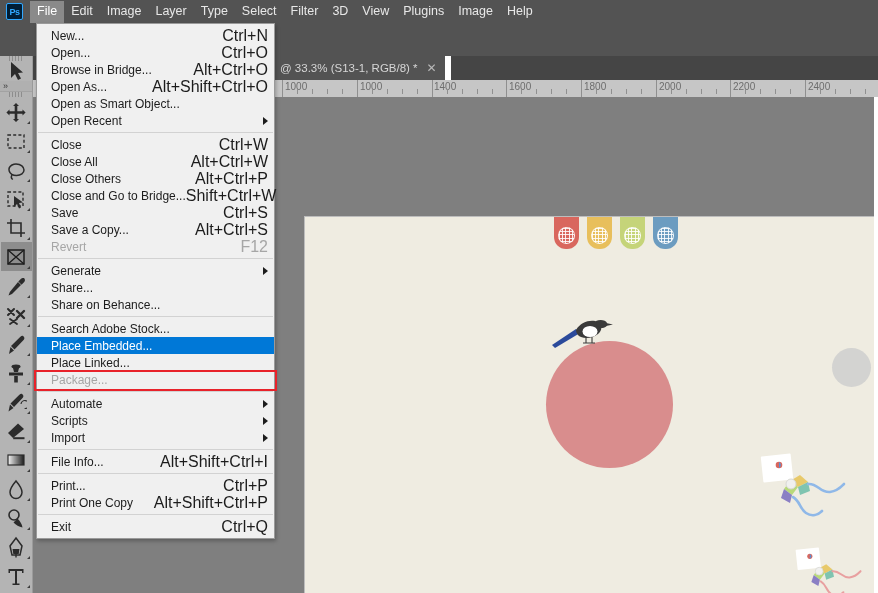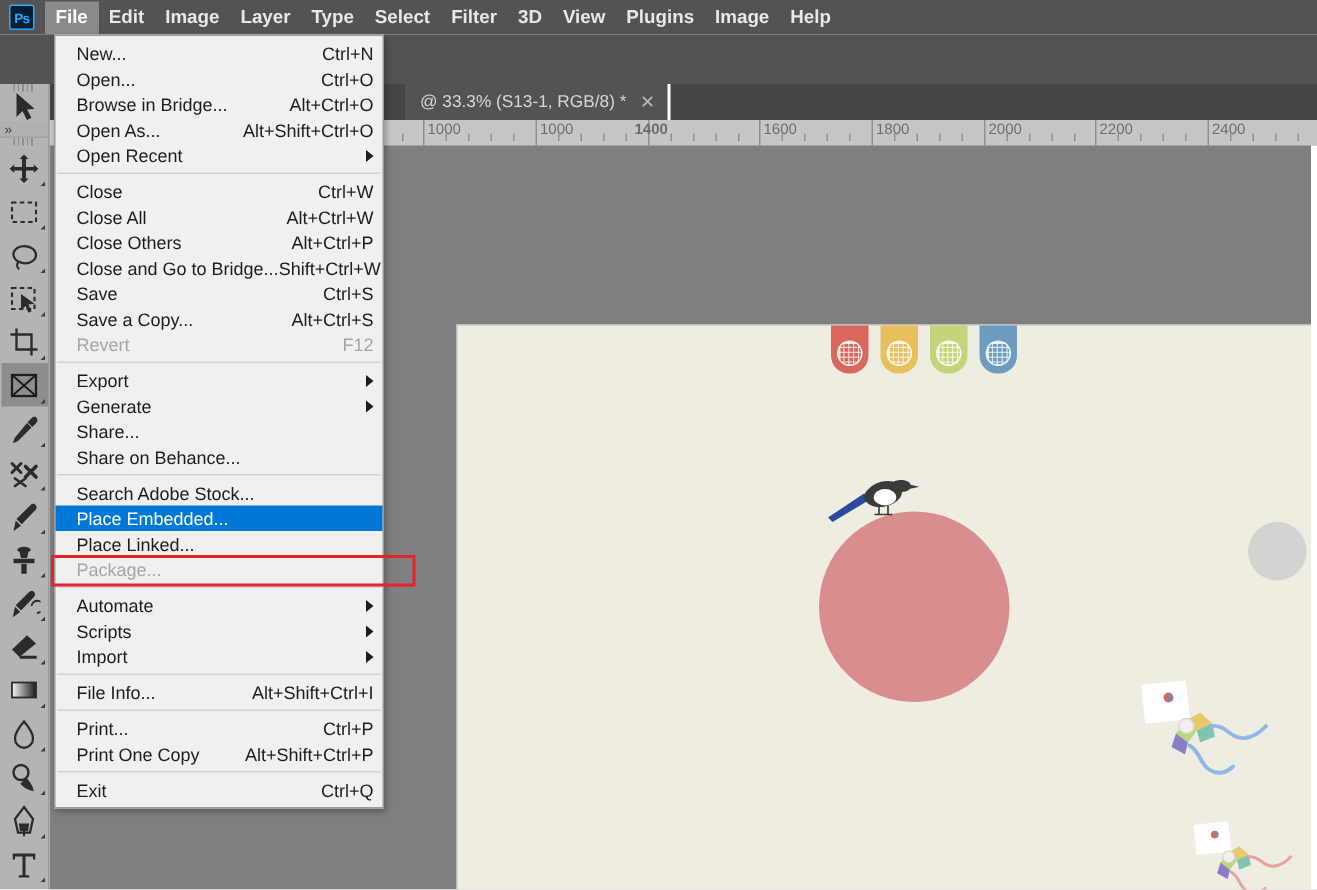--- a/index.html
+++ b/index.html
@@ -68,21 +68,21 @@
 
   
   .tabstrip {
     position: absolute; left: 33px; top: 56px; width: 845px; height: 24px;
     background: #454545;
   }
   .doctab {
     position: absolute; left: 237px; top: 0px; height: 24px;
     background: #535353; display: flex; align-items: center;
     padding: 0 8px 0 10px; gap: 9px;
-    border-right: 2px solid #ffffff;
+    border-right: 6px solid #ffffff;
   }
   .doctab .label { font-size: 11.5px; color: #d6d6d6; white-space: nowrap; }
   .doctab .closex { font-size: 12px; color: #b9b9b9; line-height: 10px; }
 
   
   .ruler {
     position: absolute; left: 33px; top: 80px; width: 845px; height: 35px;
     background: #c6c6c6; border-bottom: 1px solid #9a9a9a;
     overflow: hidden;
   }
@@ -126,31 +126,31 @@
     border: 1.4px solid rgba(255,255,255,.8);
     background-image:
       repeating-linear-gradient(to right, rgba(255,255,255,.85) 0 1px, transparent 1px 3.2px),
       repeating-linear-gradient(to bottom, rgba(255,255,255,.85) 0 1px, transparent 1px 3.2px);
   }
   .bigcircle { position: absolute; border-radius: 50%; }
   .greycircle { position: absolute; border-radius: 50%; }
 
   
   .dropdown {
-    position: absolute; left: 36px; top: 23px; width: 220px;
+    position: absolute; left: 36px; top: 23px; width: 239px;
     background: #f0f0f0; border: 1px solid #9a9a9a;
     padding: 3px 0 3px 0; z-index: 50;
     box-shadow: 1px 2px 4px rgba(0,0,0,.28);
   }
   .mi {
     position: relative; height: 17px; display: flex; align-items: center;
     padding: 0 6px 0 14px; font-size: 12px; color: #1c1c1c; white-space: nowrap;
   }
   .mi .mlabel { flex: 0 0 auto; }
-  .mi .mshort { margin-left: auto; font-size: 12px; color: #1c1c1c; }
+  .mi .mshort { margin-left: auto; font-size: 16px; color: #1c1c1c; }
   .mi.disabled .mlabel, .mi.disabled .mshort { color: #a6a6a6; }
   .mi.highlight { background: #0078d7; align-items: center; }
   .mi.highlight .mlabel, .mi.highlight .mshort { color: #ffffff; }
   .mi .arrow {
     margin-left: auto; width: 0; height: 0;
     border-top: 4px solid transparent; border-bottom: 4px solid transparent;
     border-left: 5px solid #1c1c1c;
   }
   .msep { height: 1px; background: #d2d2d2; margin: 3px 1px; }
   .redbox {
@@ -158,21 +158,21 @@
     border: 2px solid #e8222a; z-index: 60; pointer-events: none;
   }
 </style>
 </head>
 <body>
 
 <div id="app">
 
   <div class="menubar">
     <div class="ps-logo">Ps</div>
-    <div id="menubar-items" style="display:flex;align-items:flex-start;font-weight:bold;">
+    <div id="menubar-items" style="display:flex;align-items:flex-start;">
         <div class="menubar-item active">File</div>
         <div class="menubar-item">Edit</div>
         <div class="menubar-item">Image</div>
         <div class="menubar-item">Layer</div>
         <div class="menubar-item">Type</div>
         <div class="menubar-item">Select</div>
         <div class="menubar-item">Filter</div>
         <div class="menubar-item">3D</div>
         <div class="menubar-item">View</div>
         <div class="menubar-item">Plugins</div>
@@ -209,21 +209,21 @@
       <div class="tick" style="left: 278.8px;"></div>
       <div class="tick" style="left: 293.7px;"></div>
       <div class="tick" style="left: 308.6px;"></div>
       <div class="majortick" style="left: 324px;"></div>
       <div class="lbl" style="left: 327px;">1000</div>
       <div class="tick" style="left: 338.9px;"></div>
       <div class="tick" style="left: 353.8px;"></div>
       <div class="tick" style="left: 368.7px;"></div>
       <div class="tick" style="left: 383.6px;"></div>
       <div class="majortick" style="left: 399px;"></div>
-      <div class="lbl" style="left: 390px; font-weight: bold;">1400</div>
+      <div class="lbl" style="left: 401px;">1400</div>
       <div class="tick" style="left: 413.9px;"></div>
       <div class="tick" style="left: 428.8px;"></div>
       <div class="tick" style="left: 443.7px;"></div>
       <div class="tick" style="left: 458.6px;"></div>
       <div class="majortick" style="left: 473px;"></div>
       <div class="lbl" style="left: 476px;">1600</div>
       <div class="tick" style="left: 487.9px;"></div>
       <div class="tick" style="left: 502.8px;"></div>
       <div class="tick" style="left: 517.7px;"></div>
       <div class="tick" style="left: 532.6px;"></div>
@@ -473,20 +473,23 @@
       </div>
       <div class="mi">
         <span class="mlabel">Browse in Bridge...</span>
         <span class="mshort">Alt+Ctrl+O</span>
       </div>
       <div class="mi">
         <span class="mlabel">Open As...</span>
         <span class="mshort">Alt+Shift+Ctrl+O</span>
       </div>
       <div class="mi">
+        <span class="mlabel">Open as Smart Object...</span>
+      </div>
+      <div class="mi">
         <span class="mlabel">Open Recent</span>
         <span class="arrow"></span>
       </div>
       <div class="msep"></div>
       <div class="mi">
         <span class="mlabel">Close</span>
         <span class="mshort">Ctrl+W</span>
       </div>
       <div class="mi">
         <span class="mlabel">Close All</span>
@@ -507,24 +510,20 @@
       <div class="mi">
         <span class="mlabel">Save a Copy...</span>
         <span class="mshort">Alt+Ctrl+S</span>
       </div>
       <div class="mi disabled">
         <span class="mlabel">Revert</span>
         <span class="mshort">F12</span>
       </div>
       <div class="msep"></div>
       <div class="mi">
-        <span class="mlabel">Export</span>
-        <span class="arrow"></span>
-      </div>
-      <div class="mi">
         <span class="mlabel">Generate</span>
         <span class="arrow"></span>
       </div>
       <div class="mi">
         <span class="mlabel">Share...</span>
       </div>
       <div class="mi">
         <span class="mlabel">Share on Behance...</span>
       </div>
       <div class="msep"></div>

